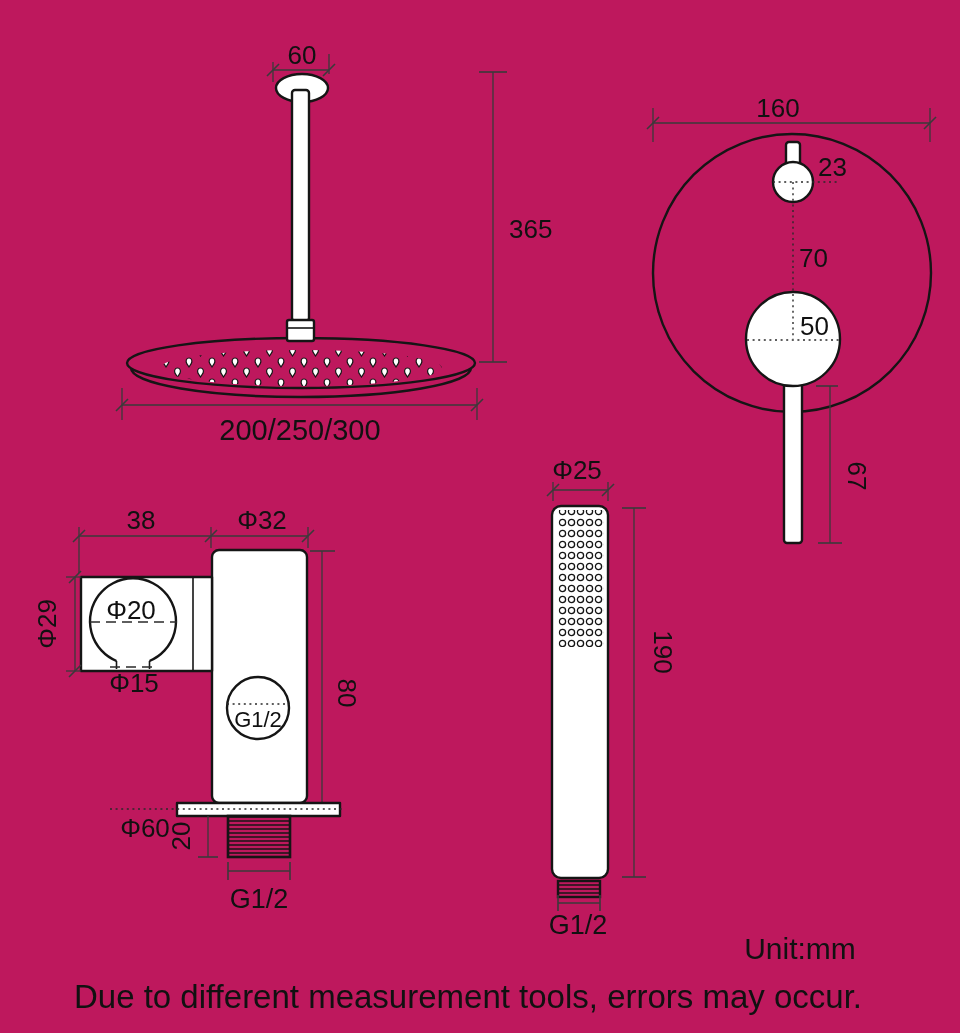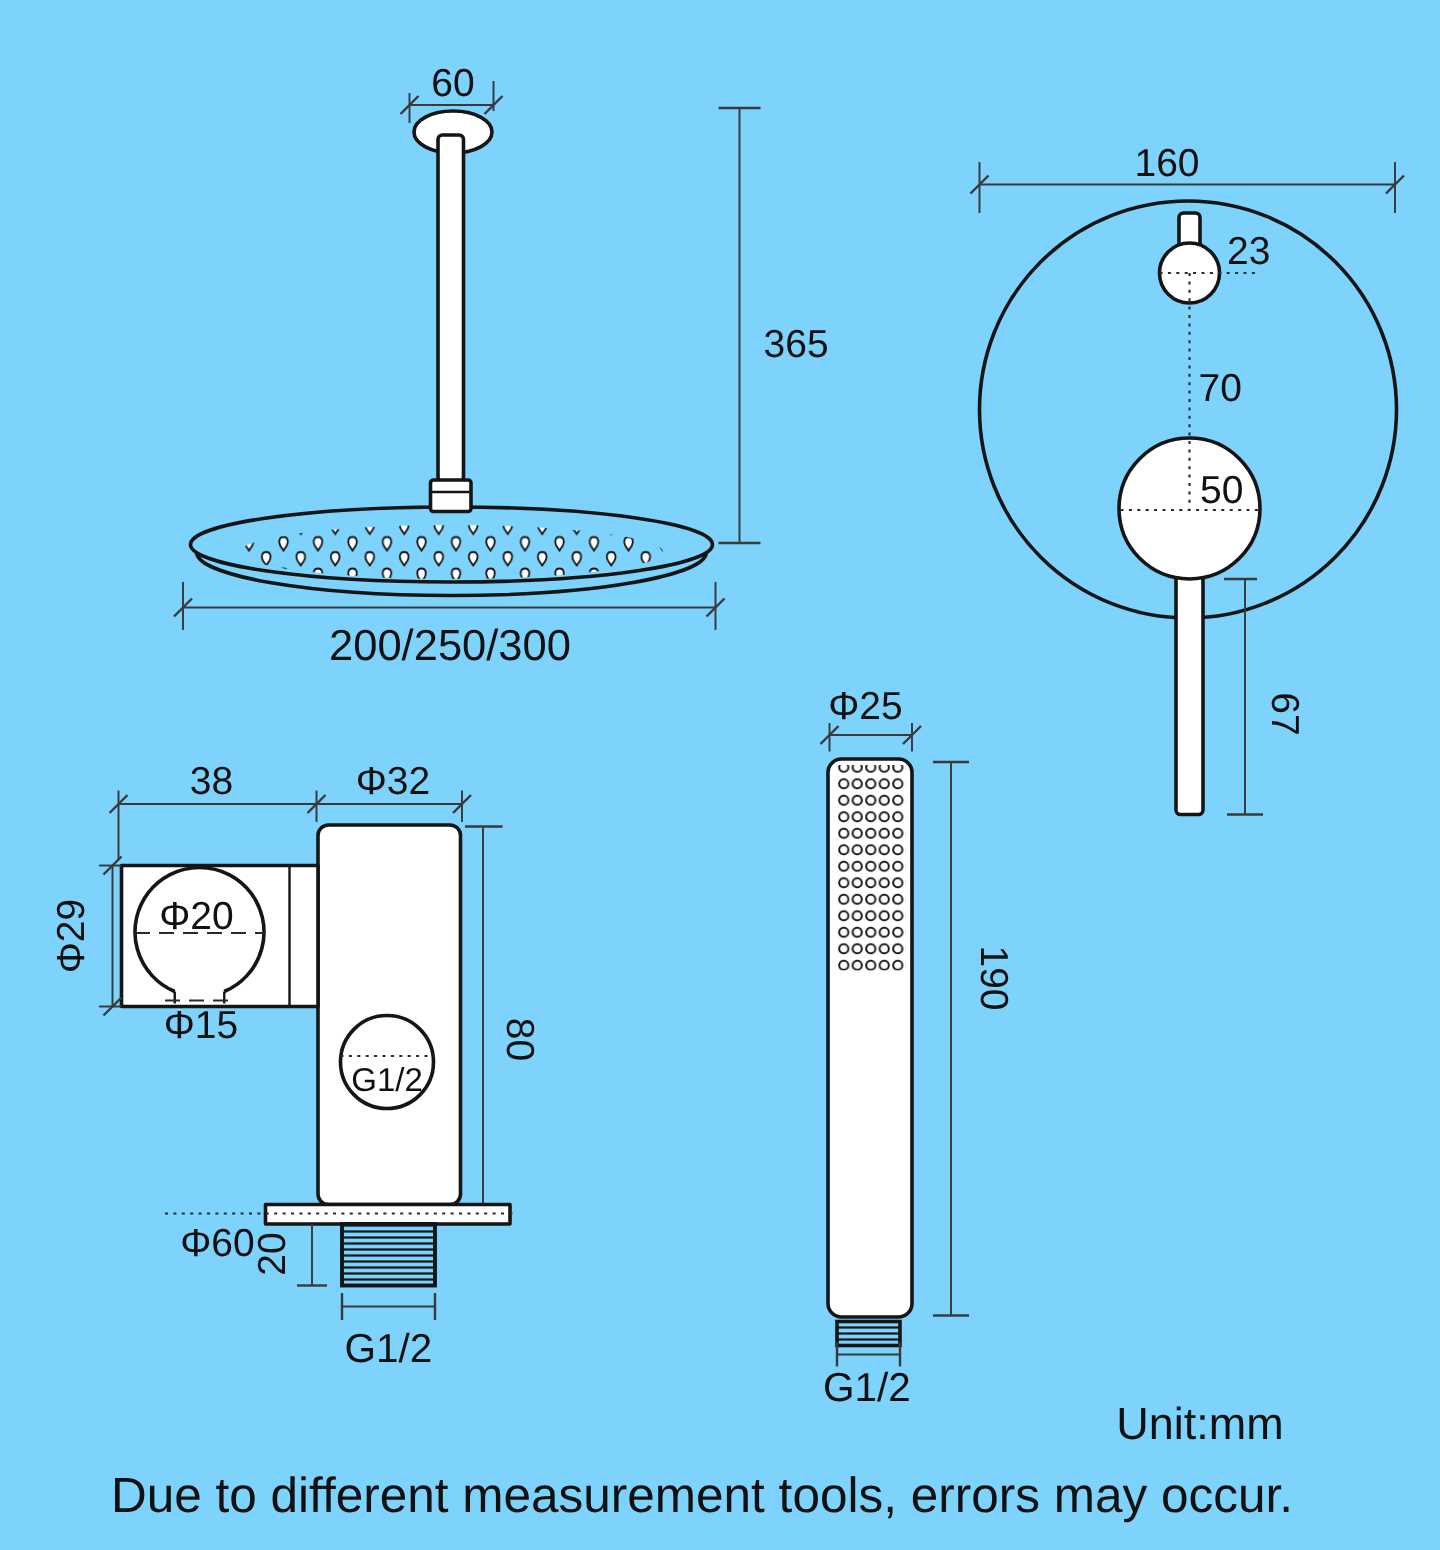--- a/index.html
+++ b/index.html
@@ -1,16 +1,16 @@
 <!DOCTYPE html>
 <html><head>
 <meta charset="utf-8">
 <style>
   html,body{margin:0;padding:0;background:#fff;}
-  .stage{position:relative;width:960px;height:1033px;background:#7dd3fc;overflow:hidden;
+  .stage{position:relative;width:960px;height:1033px;background:#be185d;overflow:hidden;
          font-family:"Liberation Sans",sans-serif;}
   svg{position:absolute;left:0;top:0;}
   svg text{fill:#111;font-family:"Liberation Sans",sans-serif;}
   .part{stroke:#151515;stroke-width:2.4;fill:none;stroke-linejoin:round;}
   .partw{stroke:#151515;stroke-width:2.4;fill:#fff;stroke-linejoin:round;}
   .thin{stroke:#151515;stroke-width:1.6;fill:none;}
   .dim{stroke:#3a3a3a;stroke-width:1.3;fill:none;}
   .tick{stroke:#3a3a3a;stroke-width:1.6;}
   .dot{stroke:#2a2a2a;stroke-width:1.4;fill:none;stroke-dasharray:2 3.6;}
   .dash{stroke:#2a2a2a;stroke-width:1.4;fill:none;stroke-dasharray:10 6;}

